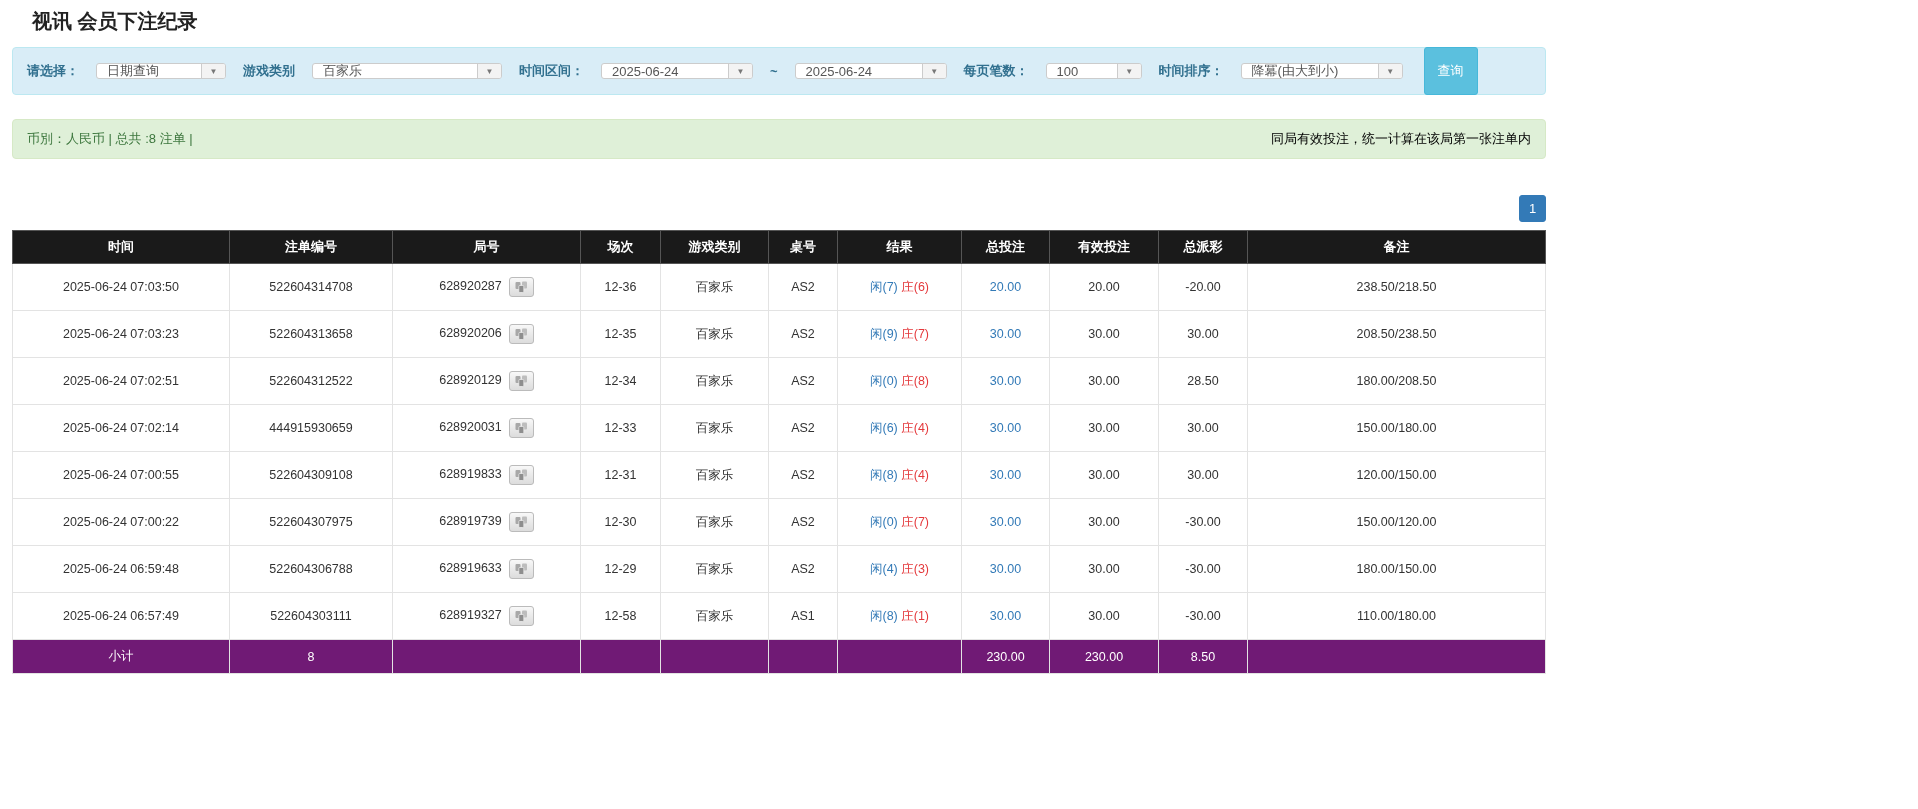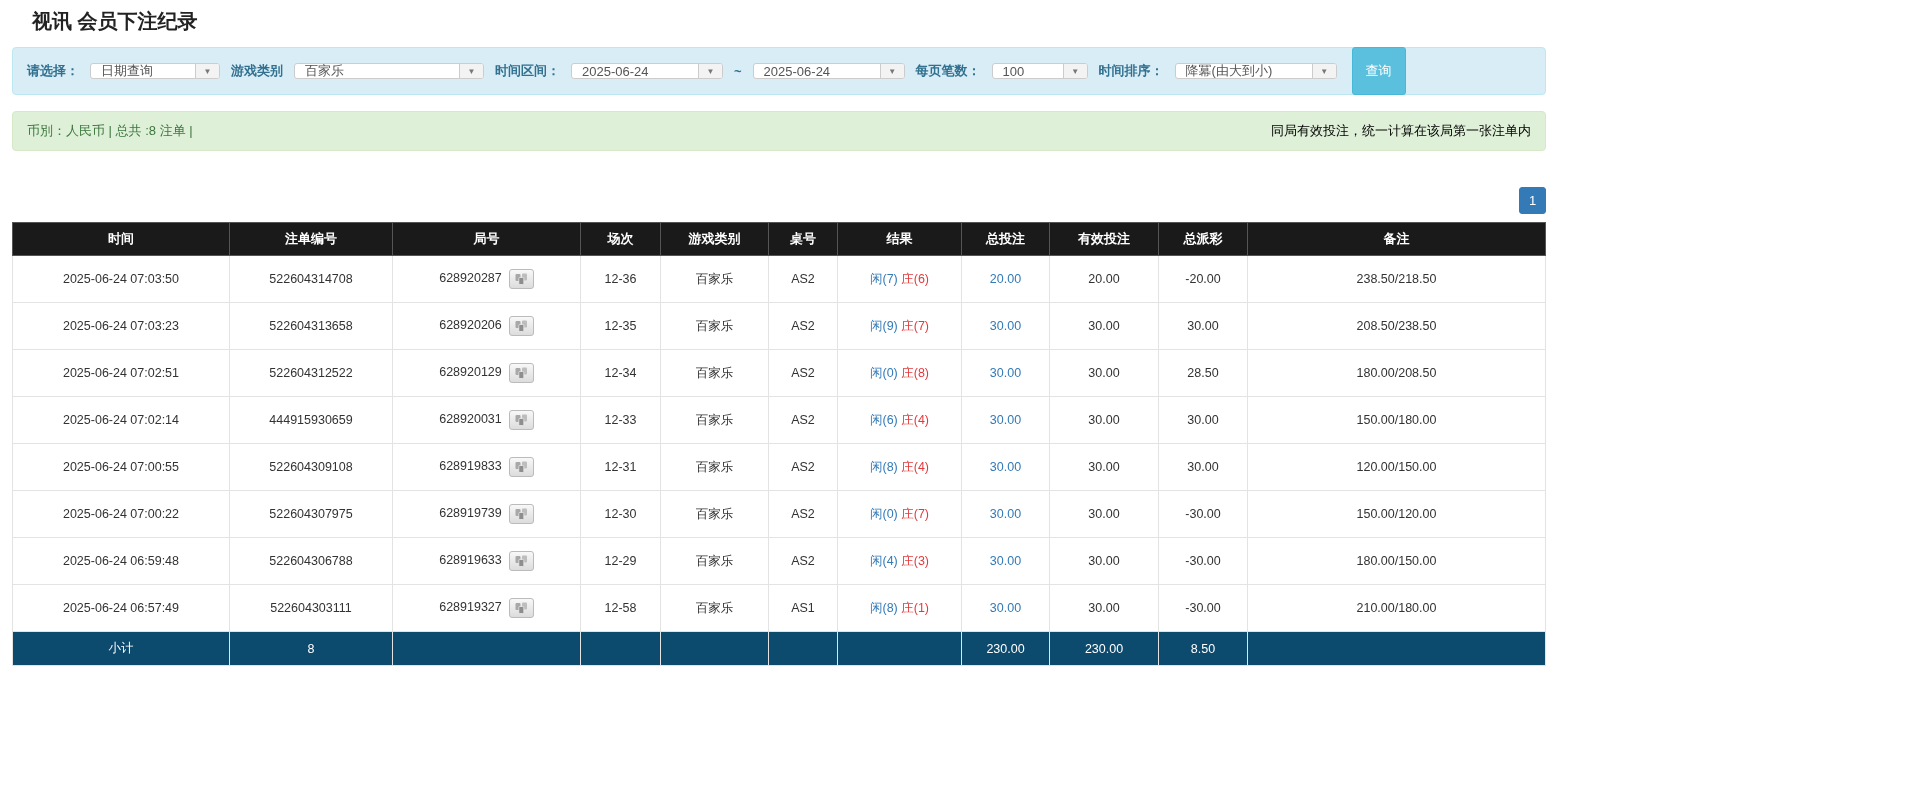--- a/index.html
+++ b/index.html
@@ -19,21 +19,21 @@
   }
 
   
   .filter-bar {
     background: #d9edf7;
     border: 1px solid #bce8f1;
     border-radius: 4px;
     padding: 8px 14px;
     display: flex;
     align-items: center;
-    gap: 11px;
+    gap: 17px;
     height: 48px;
   }
   .filter-label {
     font-weight: bold;
     color: #31708f;
     font-size: 13px;
     white-space: nowrap;
   }
   .combo {
     display: inline-flex;
@@ -82,21 +82,21 @@
     border-radius: 3px;
     cursor: pointer;
     margin-left: 4px;
   }
 
   
   .info-bar {
     background: #dff0d8;
     border: 1px solid #d6e9c6;
     border-radius: 4px;
-    margin-top: 16px;
+    margin-top: 24px;
     padding: 10px 14px;
     display: flex;
     align-items: center;
     justify-content: space-between;
     font-size: 13px;
   }
   .info-left  { color: #3c763d; }
   .info-right { color: #000000; }
 
   
@@ -157,21 +157,21 @@
     padding: 3px 5px;
     background: linear-gradient(#f8f8f8, #dcdcdc);
     border: 1px solid #bbb;
     border-radius: 3px;
     cursor: pointer;
     vertical-align: middle;
     height: 20px;
   }
 
   tr.summary-row td {
-    background: #0c4a6e;
+    background: #701a75;
     color: #fff;
     padding: 8px 6px;
     border: 1px solid #e3e3e3;
     font-size: 12.5px;
   }
   tr.total-row td { border-top: 3px solid #fff; }
 </style>
 </head>
 <body>
 
@@ -400,21 +400,21 @@
                 <rect x="3.8" y="4.5" width="5" height="7" rx="1" fill="#8e8e8e" stroke="#f2f2f2" stroke-width="0.7"></rect>
               </svg>
             </span></td>
           <td>12-58</td>
           <td>百家乐</td>
           <td>AS1</td>
           <td><span class="player-res">闲(8)</span> <span class="banker-res">庄(1)</span></td>
           <td><a class="bet-link">30.00</a></td>
           <td>30.00</td>
           <td class="neg">-30.00</td>
-          <td>210.00/180.00</td>
+          <td>110.00/180.00</td>
         </tr>
         <tr class="summary-row ">
           <td>小计</td>
           <td>8</td>
           <td></td>
           <td></td>
           <td></td>
           <td></td>
           <td></td>
           <td>230.00</td>

